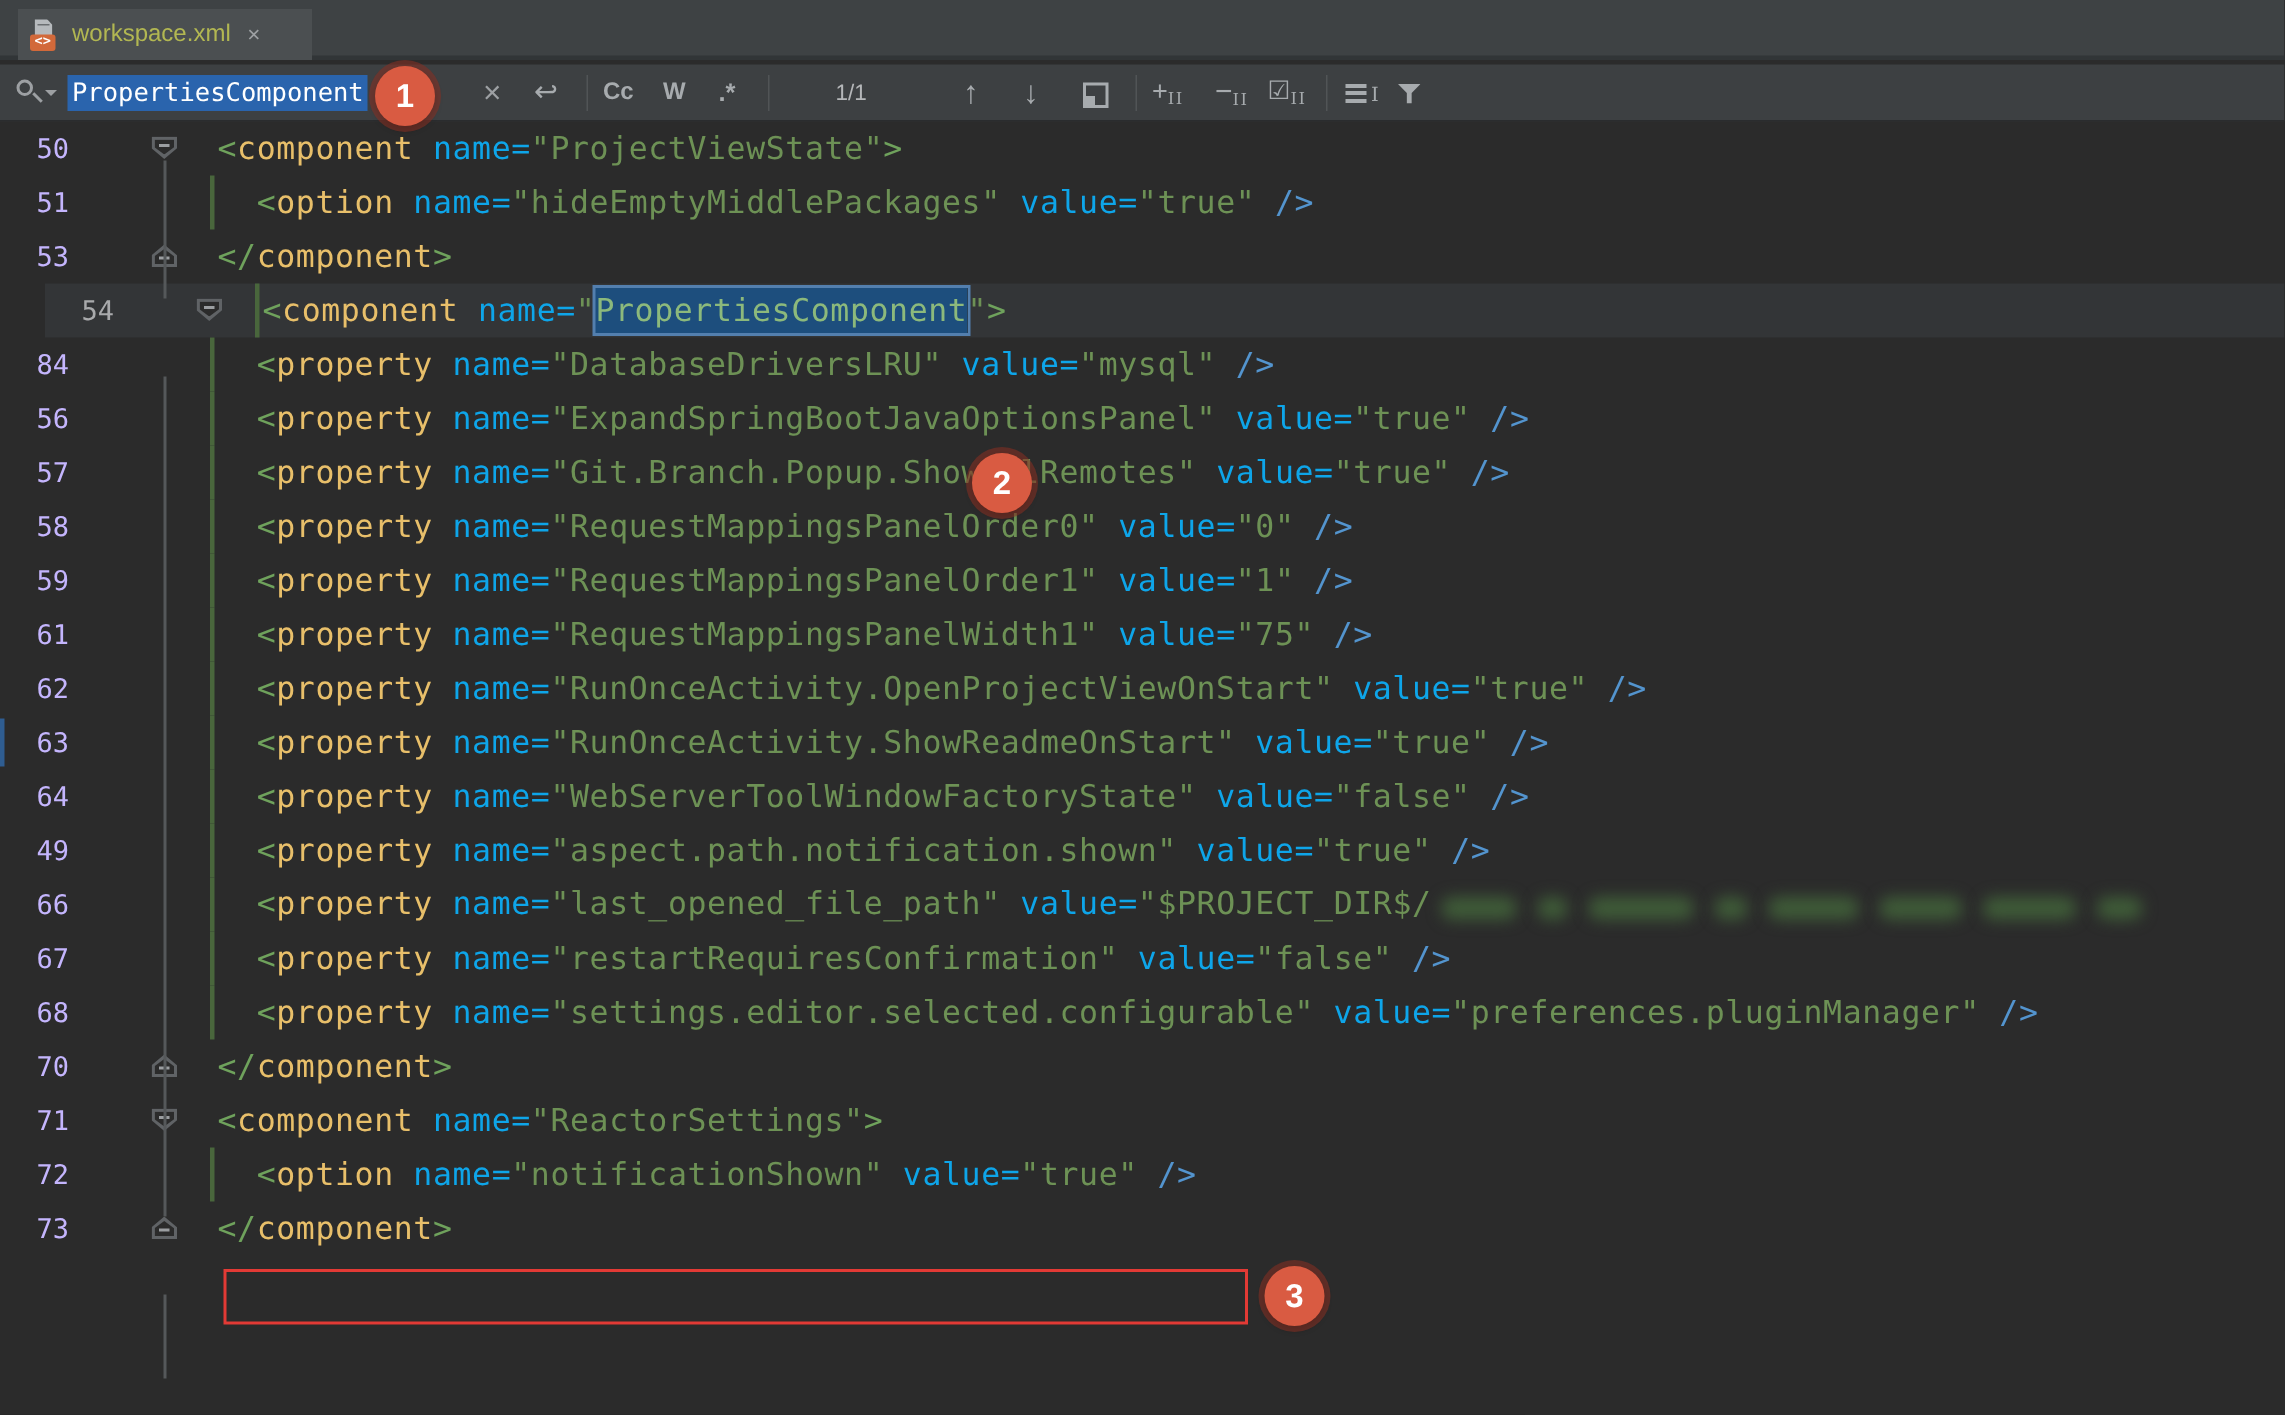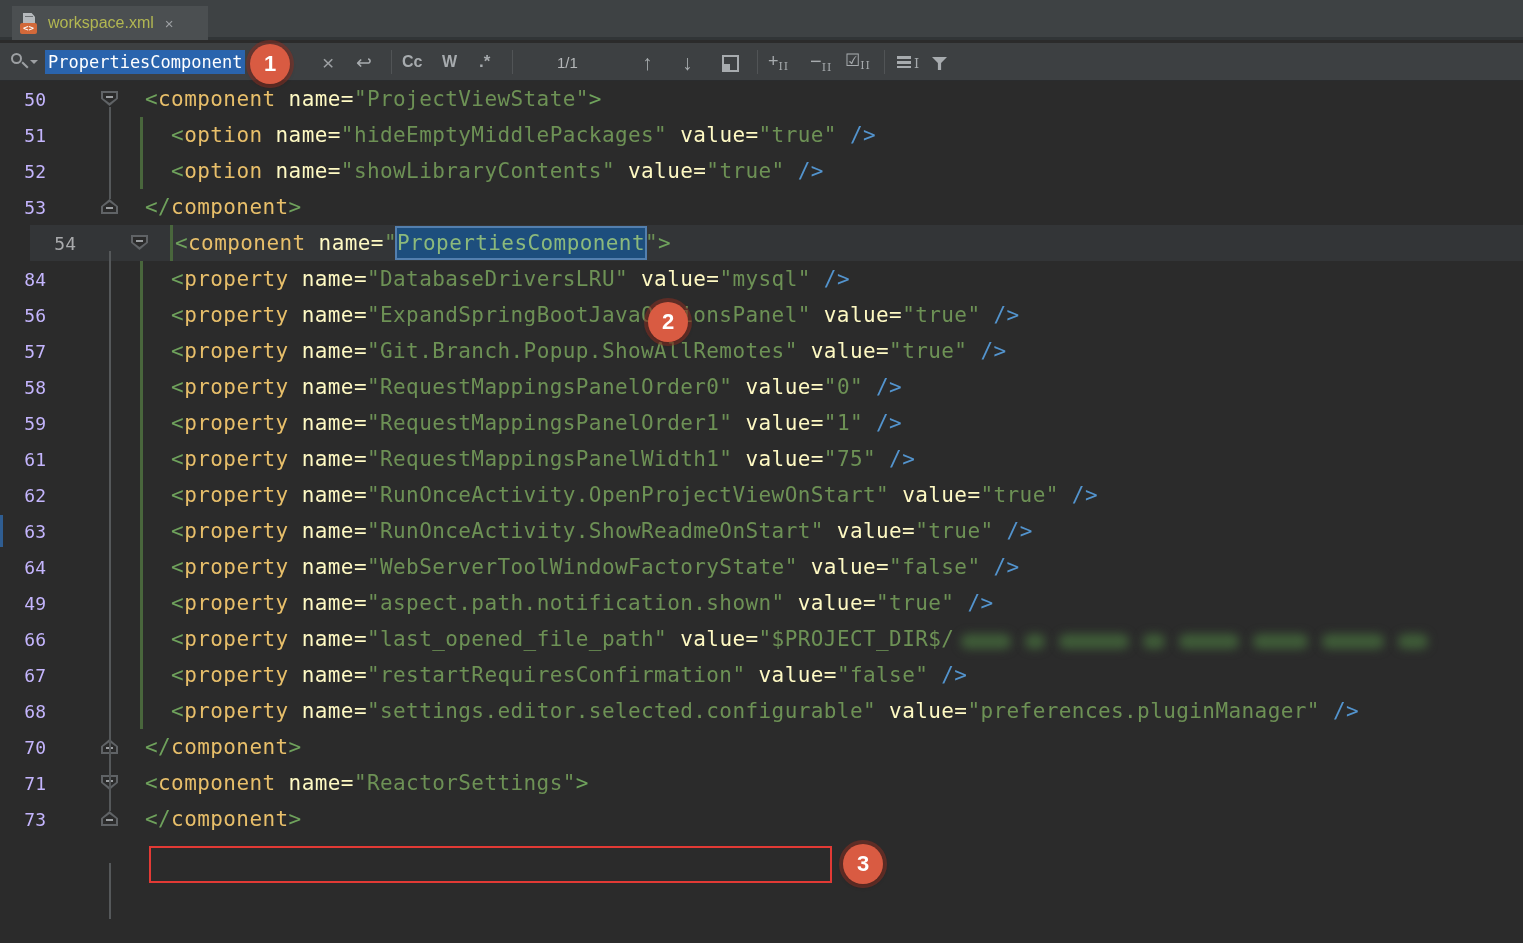--- a/index.html
+++ b/index.html
@@ -71,21 +71,21 @@
   .row { position:relative; height:36px; display:flex; align-items:center; width:100%; }
   .row.caret { background:#333537;margin-left:30px; }
   .row.vcs::before { content:""; position:absolute; left:140px; top:0; bottom:0; width:3px; background:#49663c; }
   .row.bluemark::after { content:""; position:absolute; left:0; top:2px; bottom:2px; width:3px; background:#2f5d91; }
   .ln { width:46px; text-align:right; color:#c4b5fd; font-size:18px; flex:none; }
   .row.caret .ln { color:#a9aaac; }
   .code { position:absolute; left:145px; white-space:pre; font-size:21px; letter-spacing:.41px; }
   .tk-pl { color:#a9b7c6; }
   .tk-br { color:#6fa25c; }
   .tk-tag { color:#e8bf6a; }
-  .tk-at { color:#fef9c3;text-align:center; }
+  .tk-at { color:#0ea5e9;text-align:center; }
   .tk-st { color:#6d9155; }
   .tk-sc { color:#5394ce; }
   .tk-hl { color:#8cb97c; background:#1d4e7d; box-shadow:0 0 0 2px #537fae; padding:3px 0; }
   .fmark { position:absolute; left:101px; top:10px; width:17px; height:15px; }
   .fmark.down { clip-path:polygon(0 0,100% 0,100% 52%,50% 100%,0 52%); background:#606366; }
   .fmark.down::before { content:""; position:absolute; left:2px; right:2px; top:2px; bottom:3px;
     clip-path:polygon(0 0,100% 0,100% 52%,50% 100%,0 52%); background:#2b2b2b; }
   .fmark.up { clip-path:polygon(50% 0,100% 48%,100% 100%,0 100%,0 48%); background:#606366; }
   .fmark.up::before { content:""; position:absolute; left:2px; right:2px; top:3px; bottom:2px;
     clip-path:polygon(50% 0,100% 48%,100% 100%,0 100%,0 48%); background:#2b2b2b; }
@@ -159,24 +159,20 @@
     <div class="badge" id="badge3">3</div>
   <div class="row">
         <span class="ln">50</span>
         <span class="fmark down"></span>
         <span class="code"><span class="tk-br">&lt;</span><span class="tk-tag">component</span><span class="tk-pl"> </span><span class="tk-at">name=</span><span class="tk-st">"ProjectViewState"</span><span class="tk-br">&gt;</span></span>
       </div>
       <div class="row vcs">
         <span class="ln">51</span>
         <span class="code"><span class="tk-pl">  </span><span class="tk-br">&lt;</span><span class="tk-tag">option</span><span class="tk-pl"> </span><span class="tk-at">name=</span><span class="tk-st">"hideEmptyMiddlePackages"</span><span class="tk-pl"> </span><span class="tk-at">value=</span><span class="tk-st">"true"</span><span class="tk-pl"> </span><span class="tk-sc">/&gt;</span></span>
       </div>
-      <div class="row vcs">
-        <span class="ln">52</span>
-        <span class="code"><span class="tk-pl">  </span><span class="tk-br">&lt;</span><span class="tk-tag">option</span><span class="tk-pl"> </span><span class="tk-at">name=</span><span class="tk-st">"showLibraryContents"</span><span class="tk-pl"> </span><span class="tk-at">value=</span><span class="tk-st">"true"</span><span class="tk-pl"> </span><span class="tk-sc">/&gt;</span></span>
-      </div>
       <div class="row">
         <span class="ln">53</span>
         <span class="fmark up"></span>
         <span class="code"><span class="tk-br">&lt;/</span><span class="tk-tag">component</span><span class="tk-br">&gt;</span></span>
       </div>
       <div class="row caret vcs">
         <span class="ln">54</span>
         <span class="fmark down"></span>
         <span class="code"><span class="tk-br">&lt;</span><span class="tk-tag">component</span><span class="tk-pl"> </span><span class="tk-at">name=</span><span class="tk-st">"</span><span class="tk-hl">PropertiesComponent</span><span class="tk-st">"</span><span class="tk-br">&gt;</span></span>
       </div>
@@ -235,20 +231,24 @@
       <div class="row">
         <span class="ln">70</span>
         <span class="fmark up"></span>
         <span class="code"><span class="tk-br">&lt;/</span><span class="tk-tag">component</span><span class="tk-br">&gt;</span></span>
       </div>
       <div class="row">
         <span class="ln">71</span>
         <span class="fmark down"></span>
         <span class="code"><span class="tk-br">&lt;</span><span class="tk-tag">component</span><span class="tk-pl"> </span><span class="tk-at">name=</span><span class="tk-st">"ReactorSettings"</span><span class="tk-br">&gt;</span></span>
       </div>
+      <div class="row vcs">
+        <span class="ln">72</span>
+        <span class="code"><span class="tk-pl">  </span><span class="tk-br">&lt;</span><span class="tk-tag">option</span><span class="tk-pl"> </span><span class="tk-at">name=</span><span class="tk-st">"notificationShown"</span><span class="tk-pl"> </span><span class="tk-at">value=</span><span class="tk-st">"true"</span><span class="tk-pl"> </span><span class="tk-sc">/&gt;</span></span>
+      </div>
       <div class="row">
         <span class="ln">73</span>
         <span class="fmark up"></span>
         <span class="code"><span class="tk-br">&lt;/</span><span class="tk-tag">component</span><span class="tk-br">&gt;</span></span>
       </div>
       <div class="fold-line" style="top: 26px; height: 92px;"></div>
       <div class="fold-line" style="top: 170px; height: 560px;"></div>
       <div class="fold-line" style="top: 782px; height: 56px;"></div>
     </div>
 

